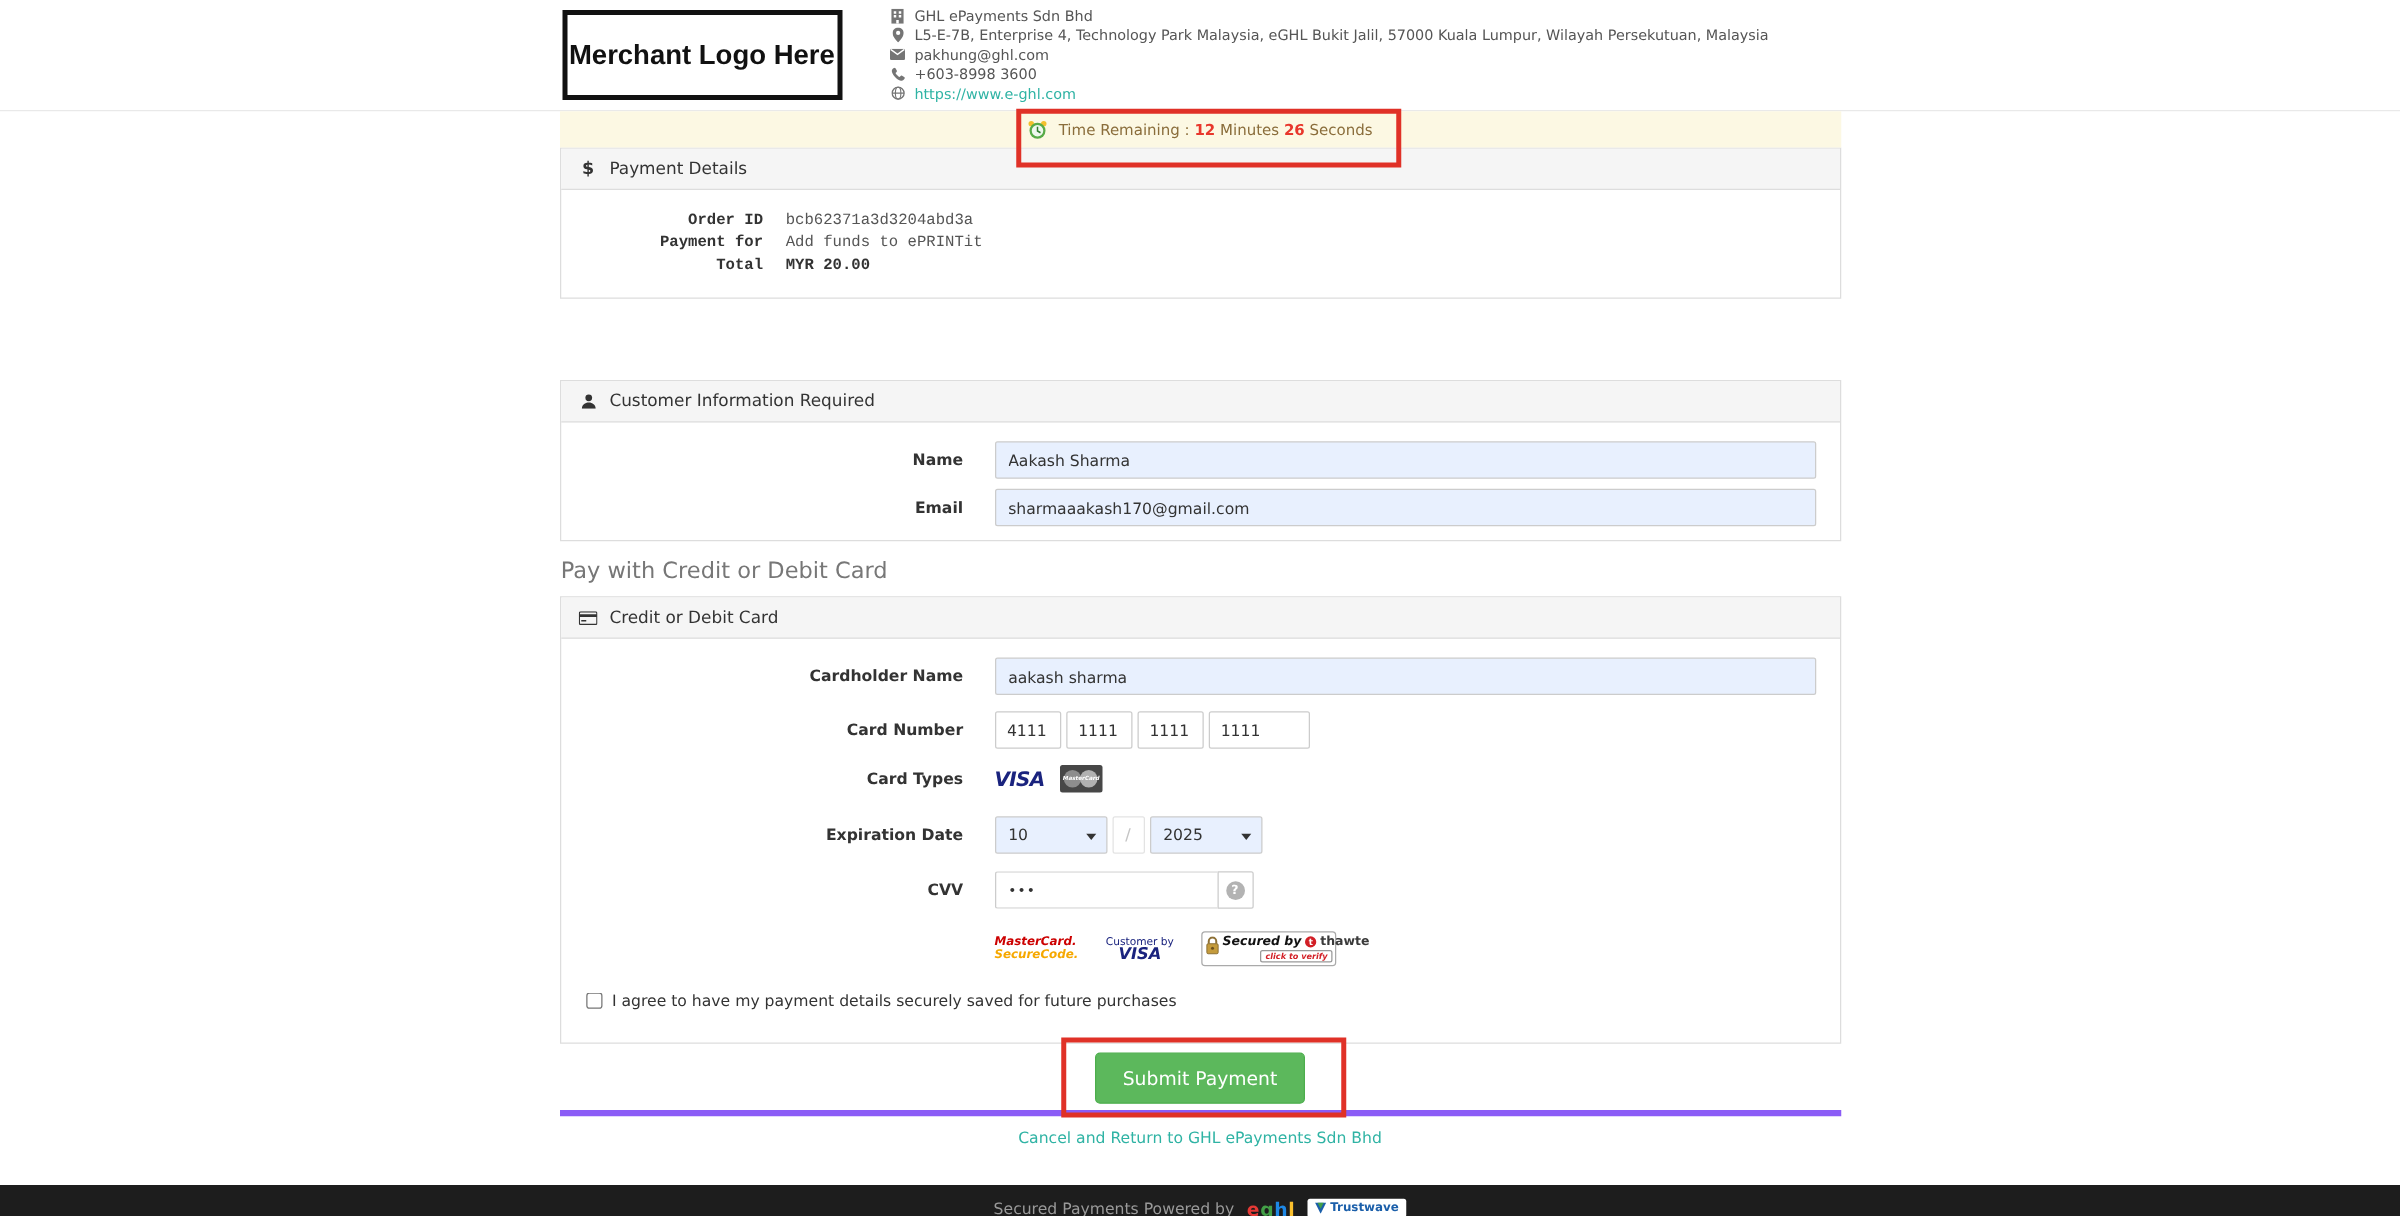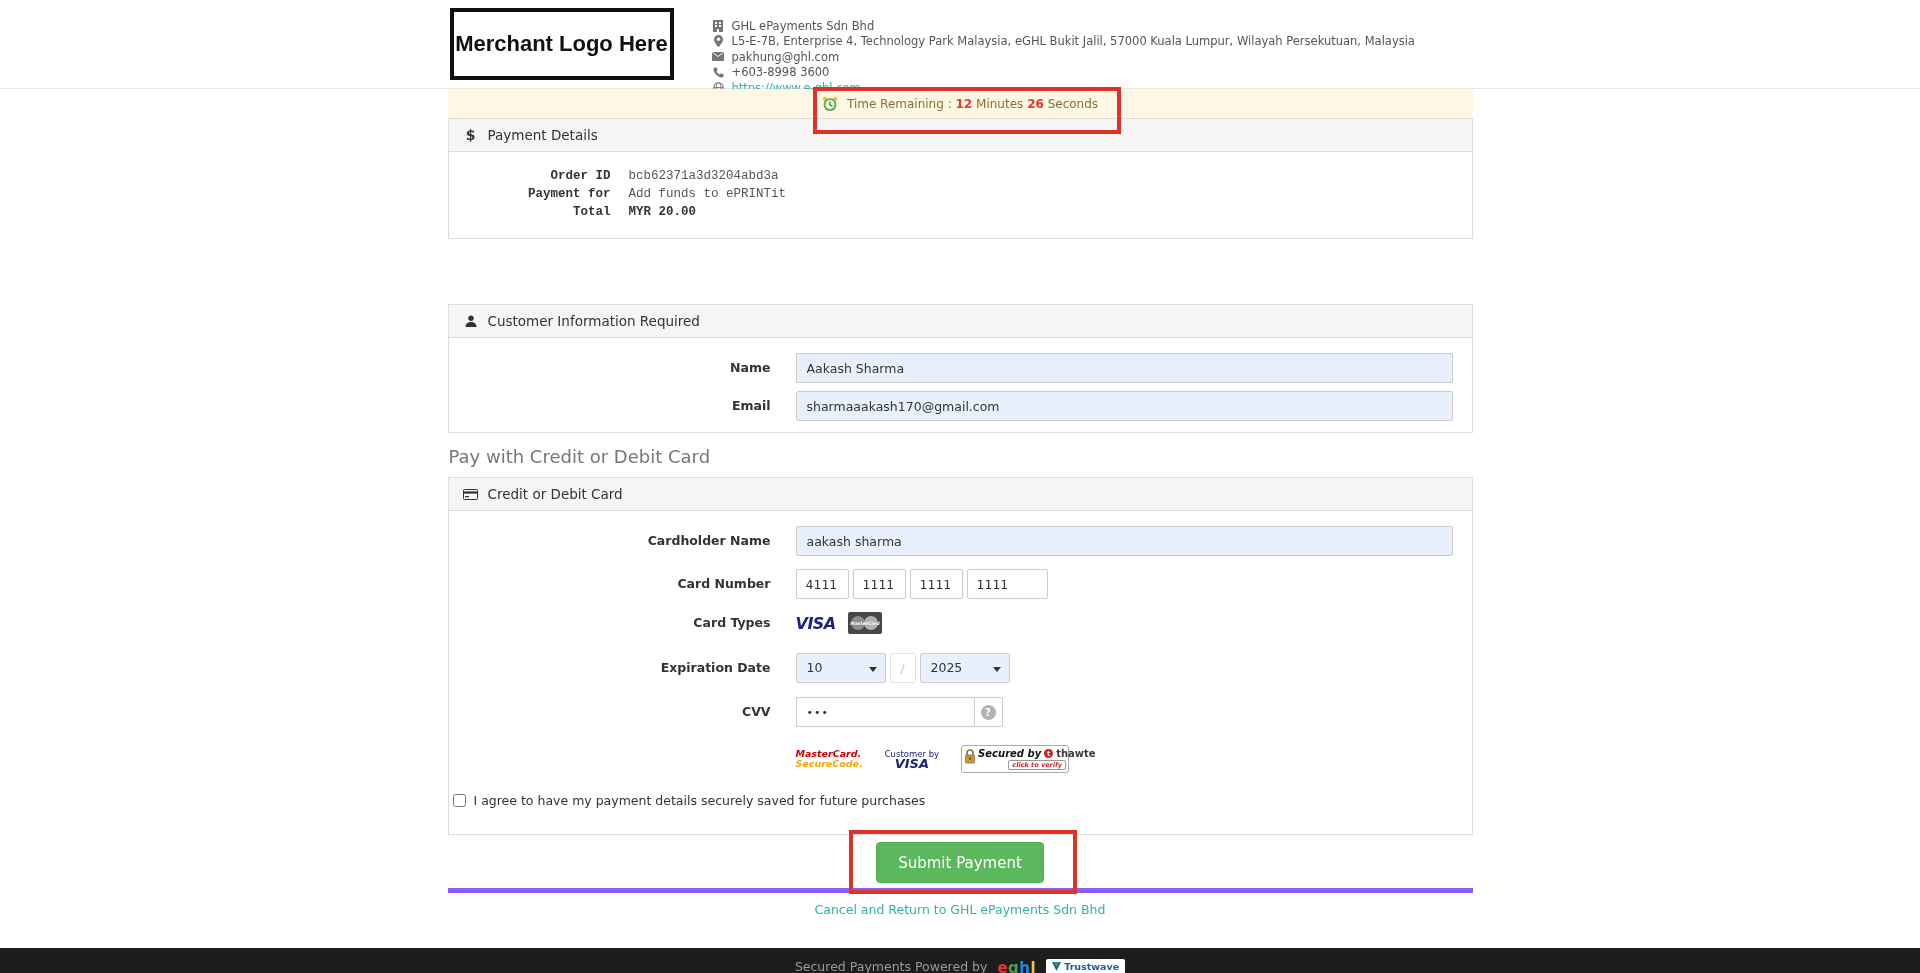--- a/index.html
+++ b/index.html
@@ -7,21 +7,21 @@
     font-family:"DejaVu Sans","Liberation Sans",sans-serif; color:#333; }
   .container { width:1025px; margin:0 auto; position:relative; }
 
   
   .header { width:100%; height:89px; background:#fff; border-bottom:1px solid #e9e9e9; }
   .header .container { height:88px; }
   .logo-box { position:absolute; left:2px; top:8px; width:224px; height:72px;
     border:4px solid #111; display:flex; align-items:center; justify-content:center;
     background:#fff; }
   .logo-box span { font-family:"Liberation Sans",sans-serif; font-weight:700; font-size:22px; color:#111; }
-  .merchant-info { position:absolute; left:264px; top:18px; }
+  .merchant-info { position:absolute; left:264px; top:5px; }
   .mi-row { display:flex; align-items:center; height:15.5px; font-size:11.5px; color:#555; }
   .mi-row .ico { width:13px; height:12px; margin-right:7px; display:flex; align-items:center; justify-content:center; }
   .mi-link { color:#2fb3a4; text-decoration:none; }
 
   
   .banner { height:29px; background:#fcf8e3; position:relative; display:flex;
     align-items:center; justify-content:center; }
   .banner-inner { display:flex; align-items:center; gap:9px; font-size:12px; color:#8a6d3b; }
   .banner-inner b { color:#e8372c; font-weight:700; }
   .annotation { position:absolute; border:4px solid #e03127; z-index:6; pointer-events:none; }
@@ -92,21 +92,21 @@
   .badge-thawte .lock { position:absolute; left:2px; top:3px; }
   .thawte-top { display:flex; align-items:center; gap:3px; }
   .thawte-top .sec { font-size:10px; font-weight:700; font-style:italic; color:#111; white-space:nowrap; }
   .t-circle { width:9px; height:9px; border-radius:50%; background:#d21f26; color:#fff; font-size:7px;
     font-weight:700; display:flex; align-items:center; justify-content:center; flex:0 0 auto; }
   .thawte-top .tname { font-size:10px; font-weight:700; color:#3a3a3a; }
   .thawte-verify { position:absolute; right:2px; bottom:2px; border:1px solid #999; border-radius:2px;
     font-size:6.5px; color:#d21f26; font-weight:700; font-style:italic; padding:0 3px; background:#fff; }
 
   
-  .agree-row { display:flex; align-items:center; padding-left:4px; margin:20px 0 0; }
+  .agree-row { display:flex; align-items:center; padding-left:20px; margin:20px 0 0; }
   .agree-row input { width:13px; height:13px; margin-right:8px; }
   .agree-row label { font-size:12.5px; color:#333; }
 
   
   .submit-area { position:relative; height:58px; border-bottom:5px solid #8b5cf6;
     display:flex; align-items:flex-start; justify-content:center; }
   .btn-submit { margin-top:7px; height:41px; padding:0 21px; background:#5cb85c; border:1px solid #4cae4c;
     border-radius:4px; color:#fff; font-size:15px; font-family:inherit; cursor:pointer; }
   .annot-submit { left:50%; transform:translateX(-50%); margin-left:3px; top:-5px; width:228px; height:64px; }
   .cancel-row { text-align:center; margin-top:6px; }

